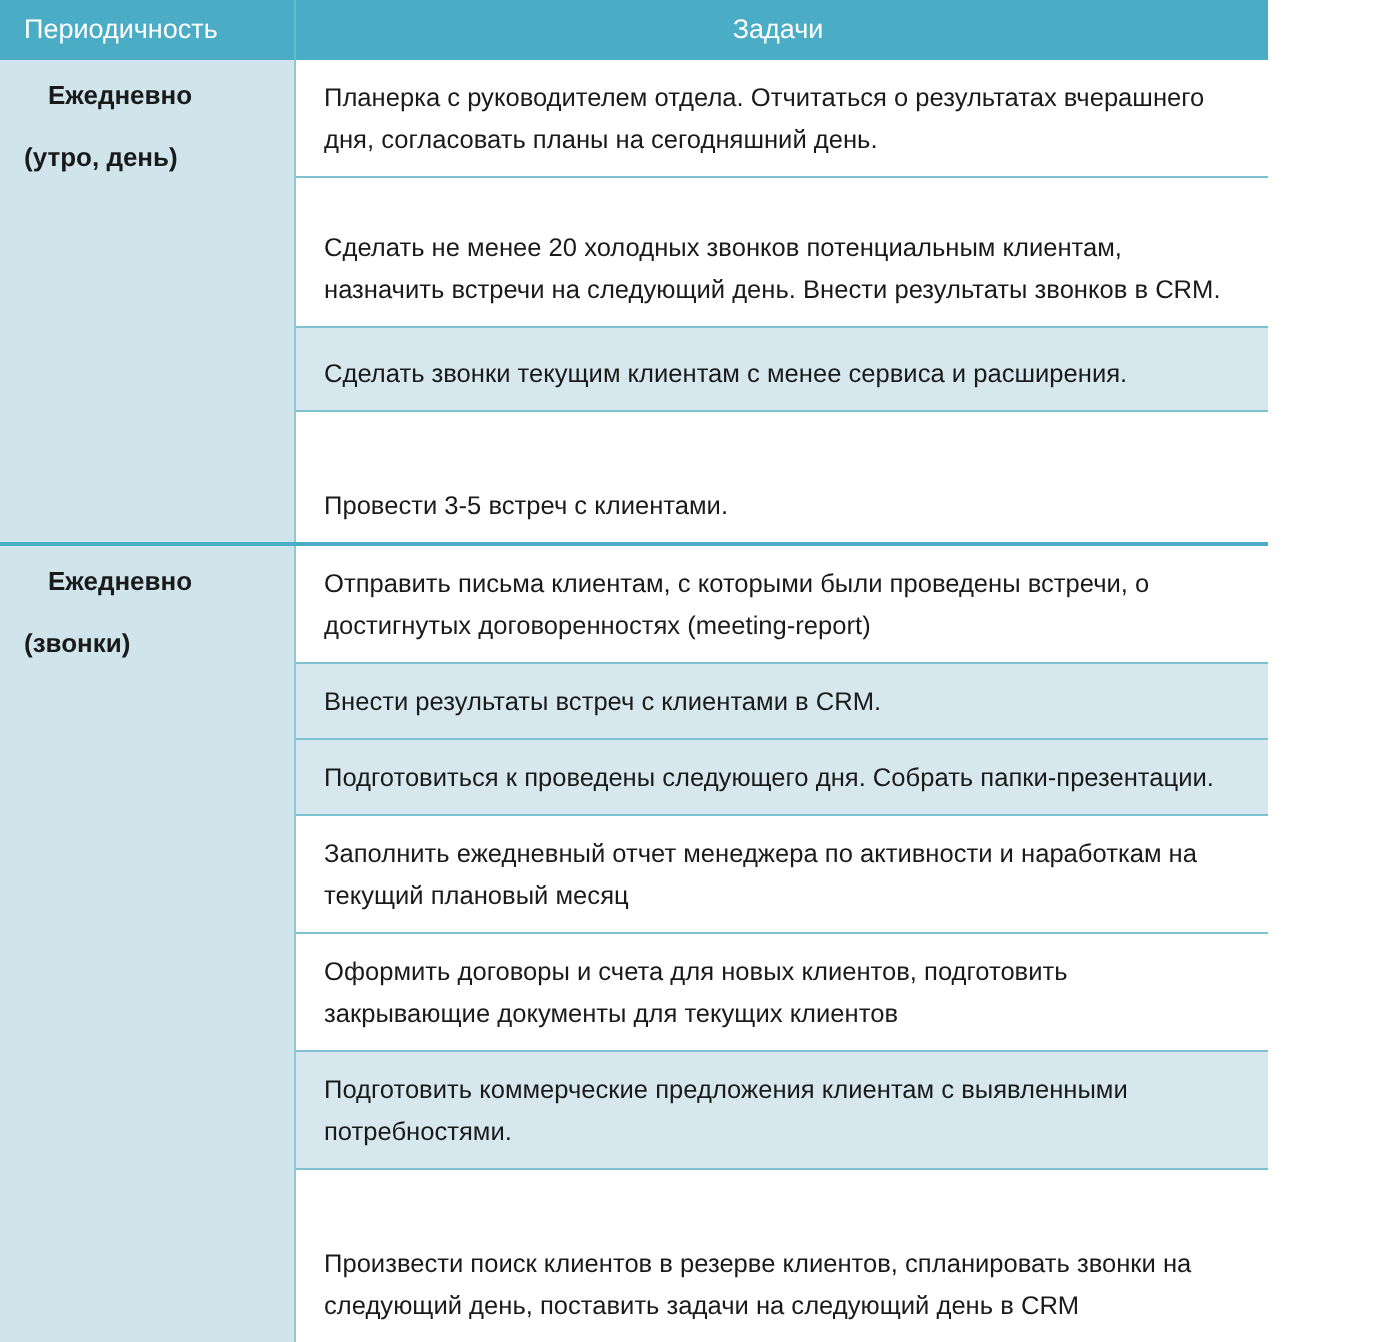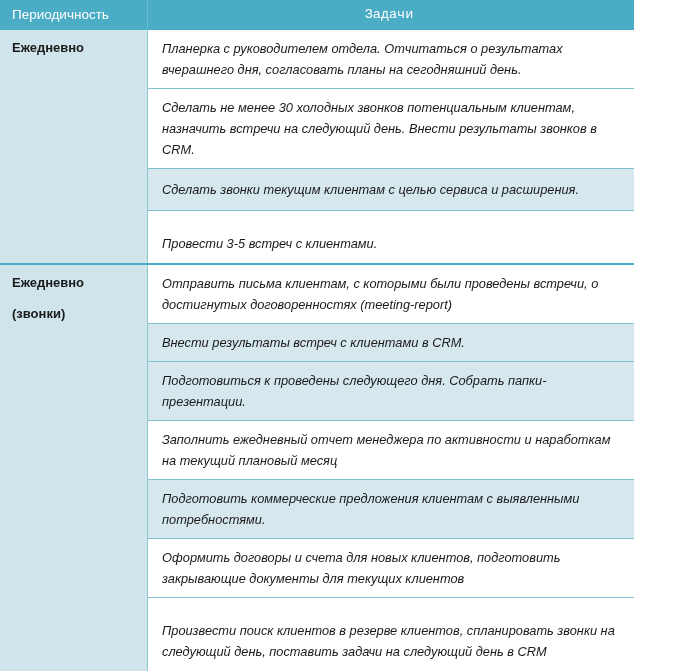--- a/index.html
+++ b/index.html
@@ -42,21 +42,20 @@
     width: 148px;
     flex: 0 0 148px;
     padding-left: 12px;
     border-right: 1px solid #63bccf;
     text-align: left;
   }
   .th-tasks {
     flex: 1 1 auto;
     text-align: center;
     padding-right: 4px;
-    font-family: Liberation Mono, monospace;
   }
 
   
   .tbody {
     flex: 1 1 auto;
     display: flex;
     flex-direction: column;
   }
 
   .section {
@@ -74,20 +73,21 @@
     background: #CFE5EB;
     padding: 9px 10px 0 12px;
     border-right: 1px solid #8fc9d6;
   }
   .period-title {
     font-size: 13px;
     font-weight: bold;
     color: #1a1a1a;
     line-height: 17px;
     margin-bottom: 14px;
+    margin-left: 12px;
   }
   .period-sub {
     font-size: 13px;
     font-weight: bold;
     color: #1a1a1a;
     line-height: 17px;
   }
 
   .tasks-cell {
     flex: 1 1 auto;
@@ -97,22 +97,21 @@
   }
 
   .task-row {
     box-sizing: border-box;
     padding: 8px 14px 8px 14px;
     font-size: 12.8px;
     line-height: 21px;
     color: #1a1a1a;
     border-bottom: 1px solid #7ec2d2;
     display: flex;
-    align-items: center;
-    font-style: italic;
+    align-items: flex-end;
   }
   .task-row:last-child { border-bottom: none; margin-top: 12px; }
   .task-row.alt { background: #D6E8EE; }
   .task-row.plain { background: #ffffff; }
   .task-text { display: block; }
 </style>
 </head>
 <body>
 
 <div class="table">
@@ -120,30 +119,31 @@
   <div class="thead">
     <div class="th th-period">Периодичность</div>
     <div class="th th-tasks">Задачи</div>
   </div>
 
   <div class="tbody">
 
     <div class="section">
       <div class="period-cell">
         <div class="period-title">Ежедневно</div>
+        <div class="period-sub">(утро, день)</div>
       </div>
       <div class="tasks-cell">
         <div class="task-row plain" style="flex:0 0 55px;">
           <span class="task-text">Планерка с руководителем отдела. Отчитаться о результатах вчерашнего дня, согласовать планы на сегодняшний день.</span>
         </div>
         <div class="task-row plain" style="flex:0 0 75px;">
-          <span class="task-text">Сделать не менее 30 холодных звонков потенциальным клиентам, назначить встречи на следующий день. Внести результаты звонков в CRM.</span>
+          <span class="task-text">Сделать не менее 20 холодных звонков потенциальным клиентам, назначить встречи на следующий день. Внести результаты звонков в CRM.</span>
         </div>
         <div class="task-row alt" style="flex:0 0 42px;">
-          <span class="task-text">Сделать звонки текущим клиентам с целью сервиса и расширения.</span>
+          <span class="task-text">Сделать звонки текущим клиентам с менее сервиса и расширения.</span>
         </div>
         <div class="task-row plain" style="flex:1 1 auto;">
           <span class="task-text">Провести 3-5 встреч с клиентами.</span>
         </div>
       </div>
     </div>
 
     <div class="section">
       <div class="period-cell">
         <div class="period-title">Ежедневно</div>
@@ -155,25 +155,25 @@
         </div>
         <div class="task-row alt" style="flex:0 0 38px;">
           <span class="task-text">Внести результаты встреч с клиентами в CRM.</span>
         </div>
         <div class="task-row alt" style="flex:0 0 38px;">
           <span class="task-text">Подготовиться к проведены следующего дня. Собрать папки-презентации.</span>
         </div>
         <div class="task-row plain" style="flex:0 0 55px;">
           <span class="task-text">Заполнить ежедневный отчет менеджера по активности и наработкам на текущий плановый месяц</span>
         </div>
+        <div class="task-row plain" style="flex:0 0 55px;">
+          <span class="task-text">Оформить договоры и счета для новых клиентов, подготовить закрывающие документы для текущих клиентов</span>
+        </div>
         <div class="task-row alt" style="flex:0 0 55px;">
           <span class="task-text">Подготовить коммерческие предложения клиентам с выявленными потребностями.</span>
-        </div>
-        <div class="task-row plain" style="flex:0 0 55px;">
-          <span class="task-text">Оформить договоры и счета для новых клиентов, подготовить закрывающие документы для текущих клиентов</span>
         </div>
         <div class="task-row plain" style="flex:1 1 auto;">
           <span class="task-text">Произвести поиск клиентов в резерве клиентов, спланировать звонки на следующий день, поставить задачи на следующий день в CRM</span>
         </div>
       </div>
     </div>
 
   </div>
 </div>
 

